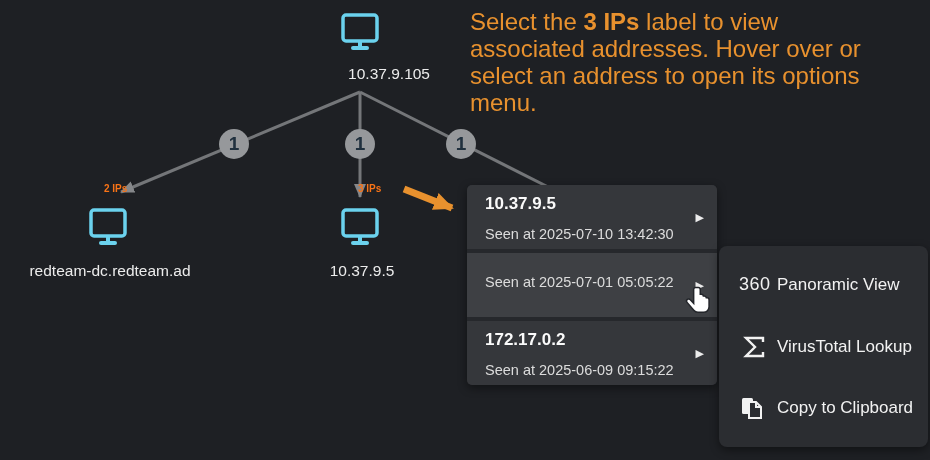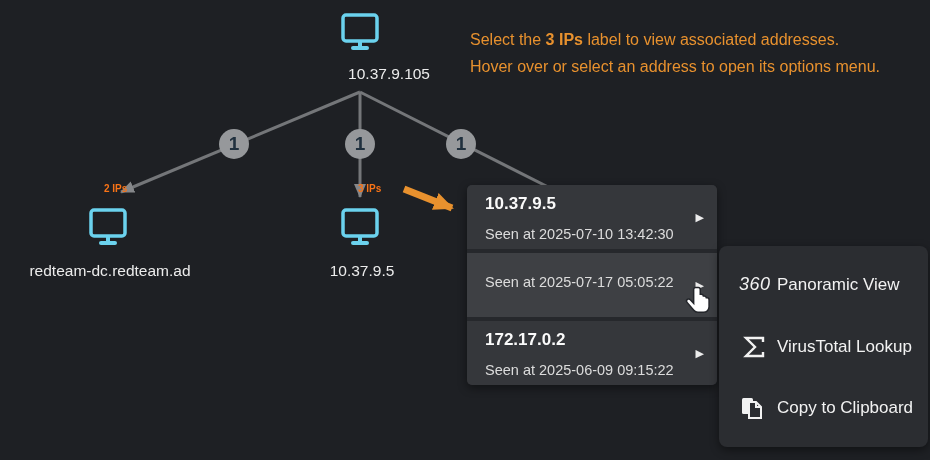--- a/index.html
+++ b/index.html
@@ -16,22 +16,22 @@
     display:flex; align-items:center; justify-content:center; z-index:2;
   }
   .monitor { position:absolute; z-index:2; }
   .node-label {
     position:absolute; color:#ececec; font-size:15.5px; text-align:center; z-index:2;
   }
   .count-label {
     position:absolute; color:#f97316; font-weight:bold; font-size:10px; z-index:3;
   }
   .instruction {
-    position:absolute; left:470px; top:26px; width:410px;
-    color:#e8912e; font-size:16px; line-height:27px; z-index:2;
+    position:absolute; left:470px; top:8px; width:410px;
+    color:#e8912e; font-size:24px; line-height:27px; z-index:2;
   }
   .instruction b { font-weight:bold; }
 
   .popup {
     position:absolute; left:467px; top:185px; width:250px; height:200px;
     background:#26282c; border-radius:5px; z-index:4;
     display:flex; flex-direction:column; gap:4px;
     box-shadow:0 3px 10px rgba(0,0,0,.45);
   }
   .popup-row {
@@ -54,21 +54,21 @@
     padding:8px 0; display:flex; flex-direction:column;
     box-shadow:0 3px 10px rgba(0,0,0,.45);
   }
   .menu-item {
     flex:1; display:flex; align-items:center; padding-left:20px; cursor:pointer;
   }
   .menu-icon {
     width:38px; display:flex; align-items:center; justify-content:flex-start;
     color:#f2f2f2; flex:none;
   }
-  .icon-360 { font-style:italic; font-size:18px; letter-spacing:.5px; }
+  .icon-360 { font-size:18px; letter-spacing:.5px; }
   .menu-label { color:#f2f2f2; font-size:17px; }
 
   .cursor { position:absolute; left:684px; top:286px; z-index:6; }
 </style>
 </head>
 <body>
 
 <div id="stage">
 
   <svg id="edges" width="930" height="460">
@@ -117,21 +117,21 @@
   </svg>
   <div class="node-label" style="left:292px; top:262px; width:140px;">10.37.9.5</div>
 
   <div class="popup">
     <div class="popup-row">
       <div class="popup-ip">10.37.9.5</div>
       <div class="popup-seen">Seen at 2025-07-10 13:42:30</div>
       <span class="popup-chevron">▶</span>
     </div>
     <div class="popup-row hovered">
-      <div class="popup-seen">Seen at 2025-07-17 05:05:22</div>
+      <div class="popup-seen">Seen at 2025-07-01 05:05:22</div>
       <span class="popup-chevron">▶</span>
     </div>
     <div class="popup-row">
       <div class="popup-ip">172.17.0.2</div>
       <div class="popup-seen">Seen at 2025-06-09 09:15:22</div>
       <span class="popup-chevron">▶</span>
     </div>
   </div>
 
   <div class="menu">

